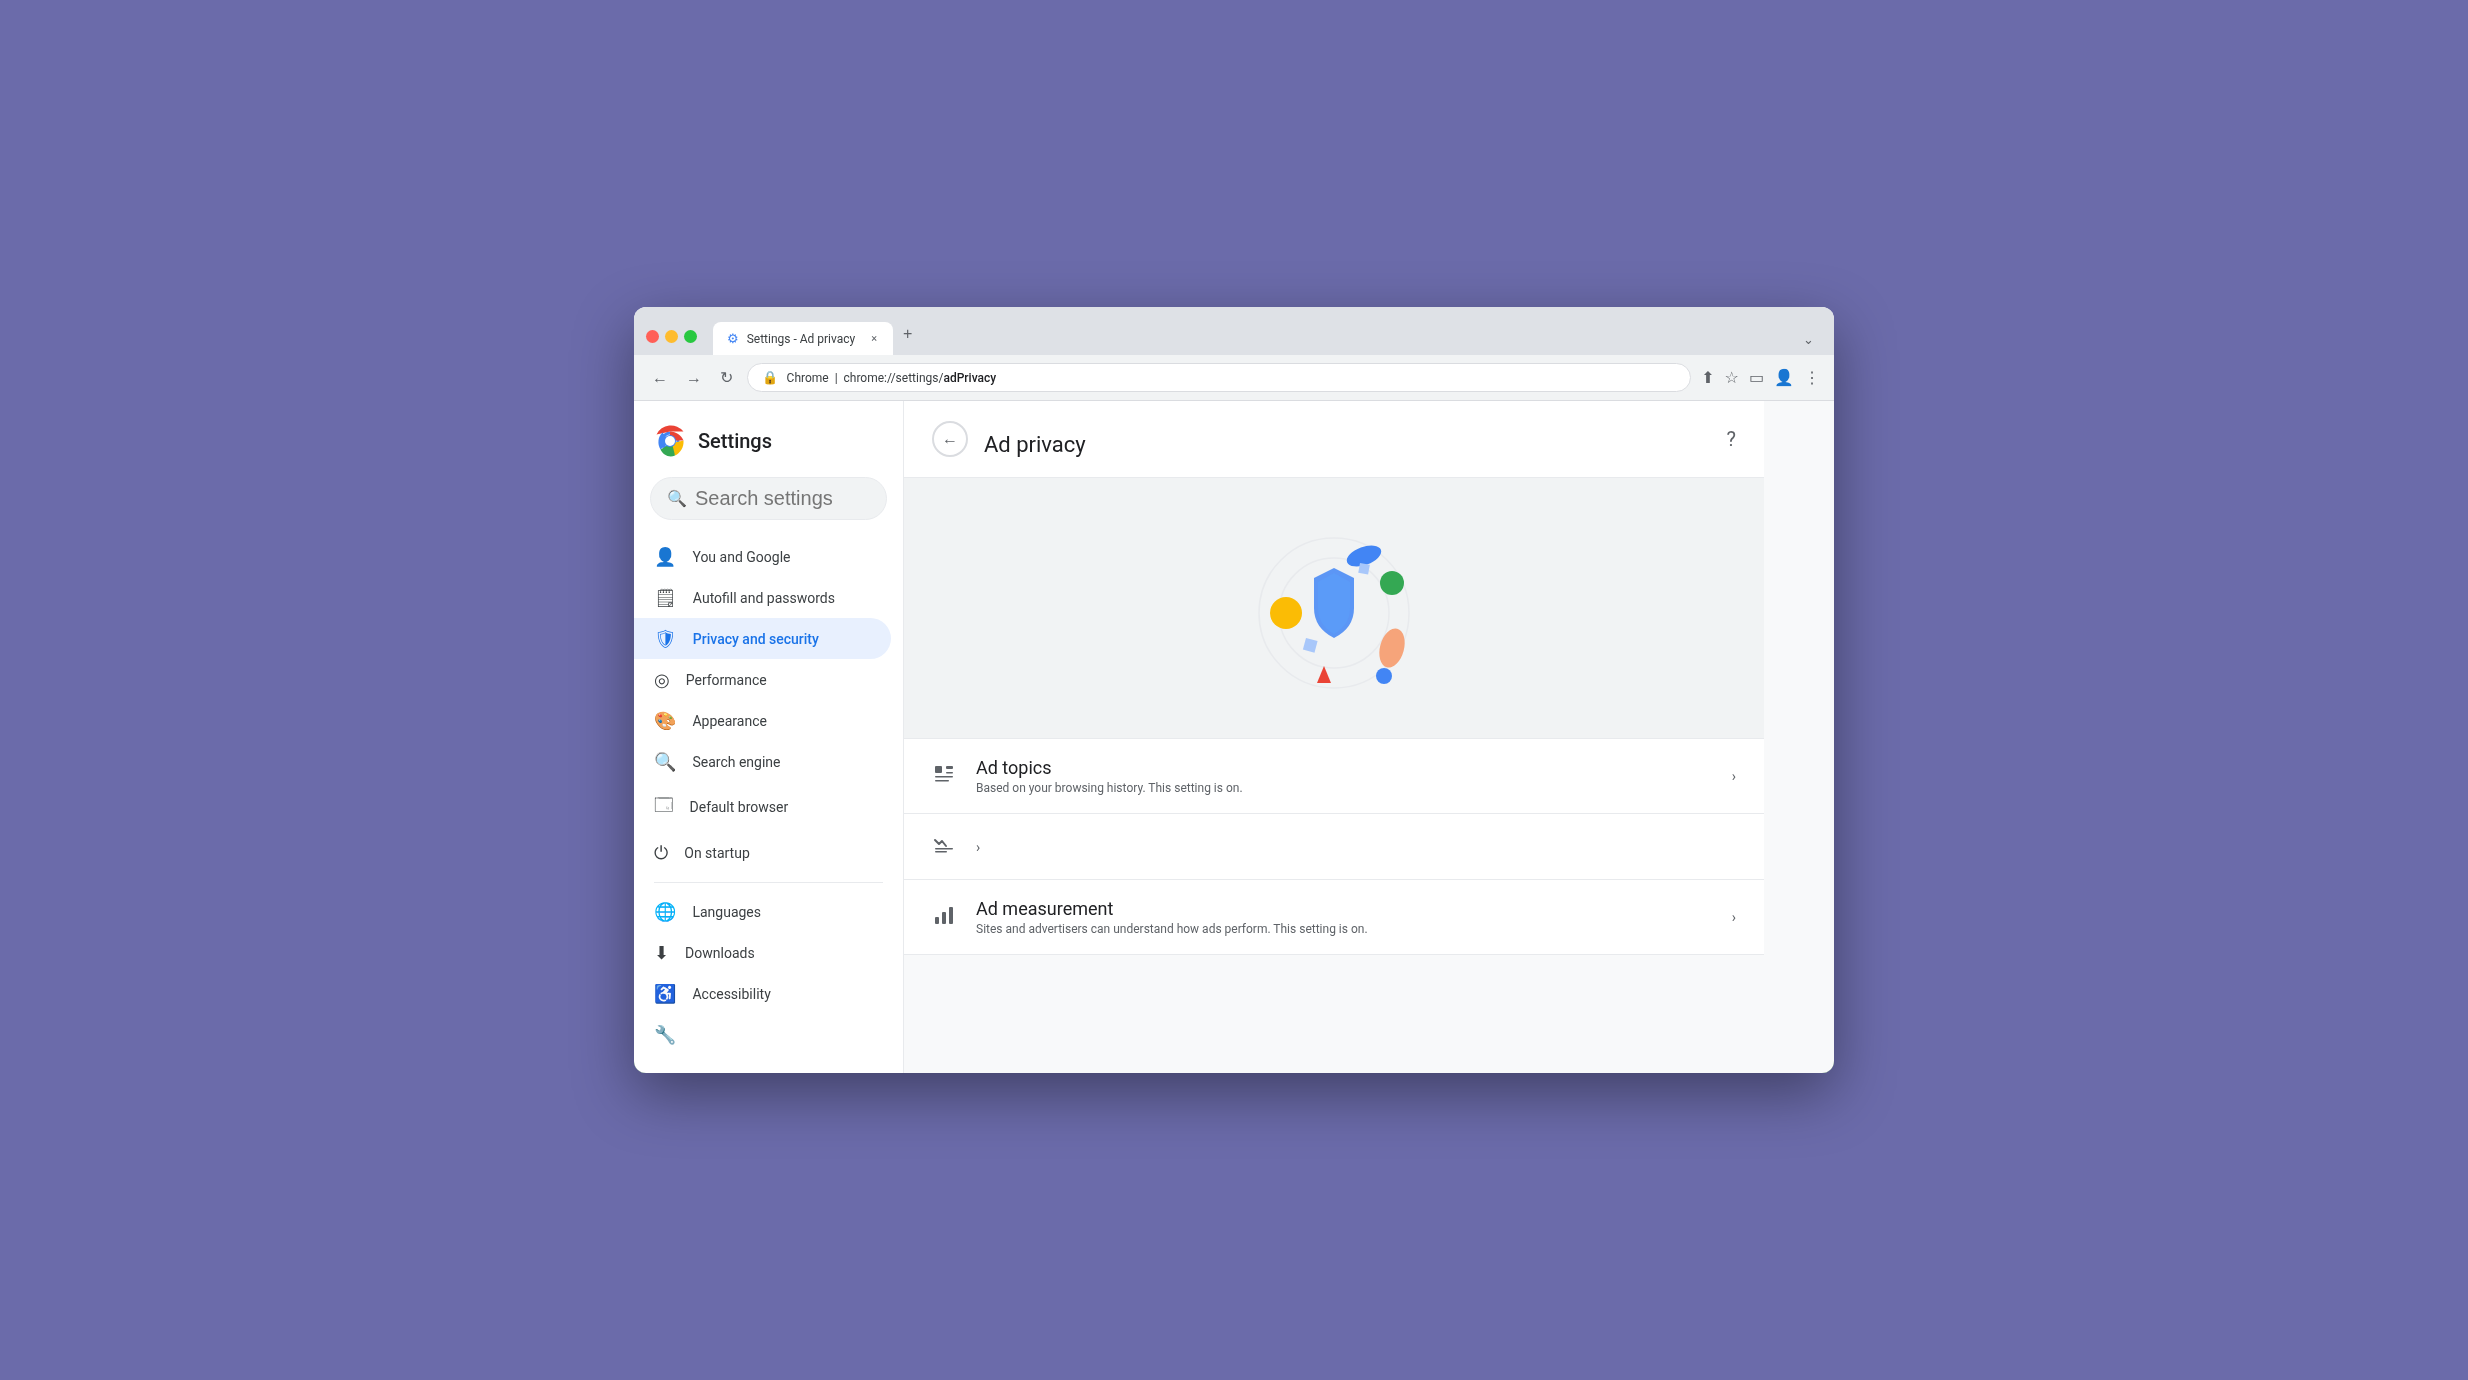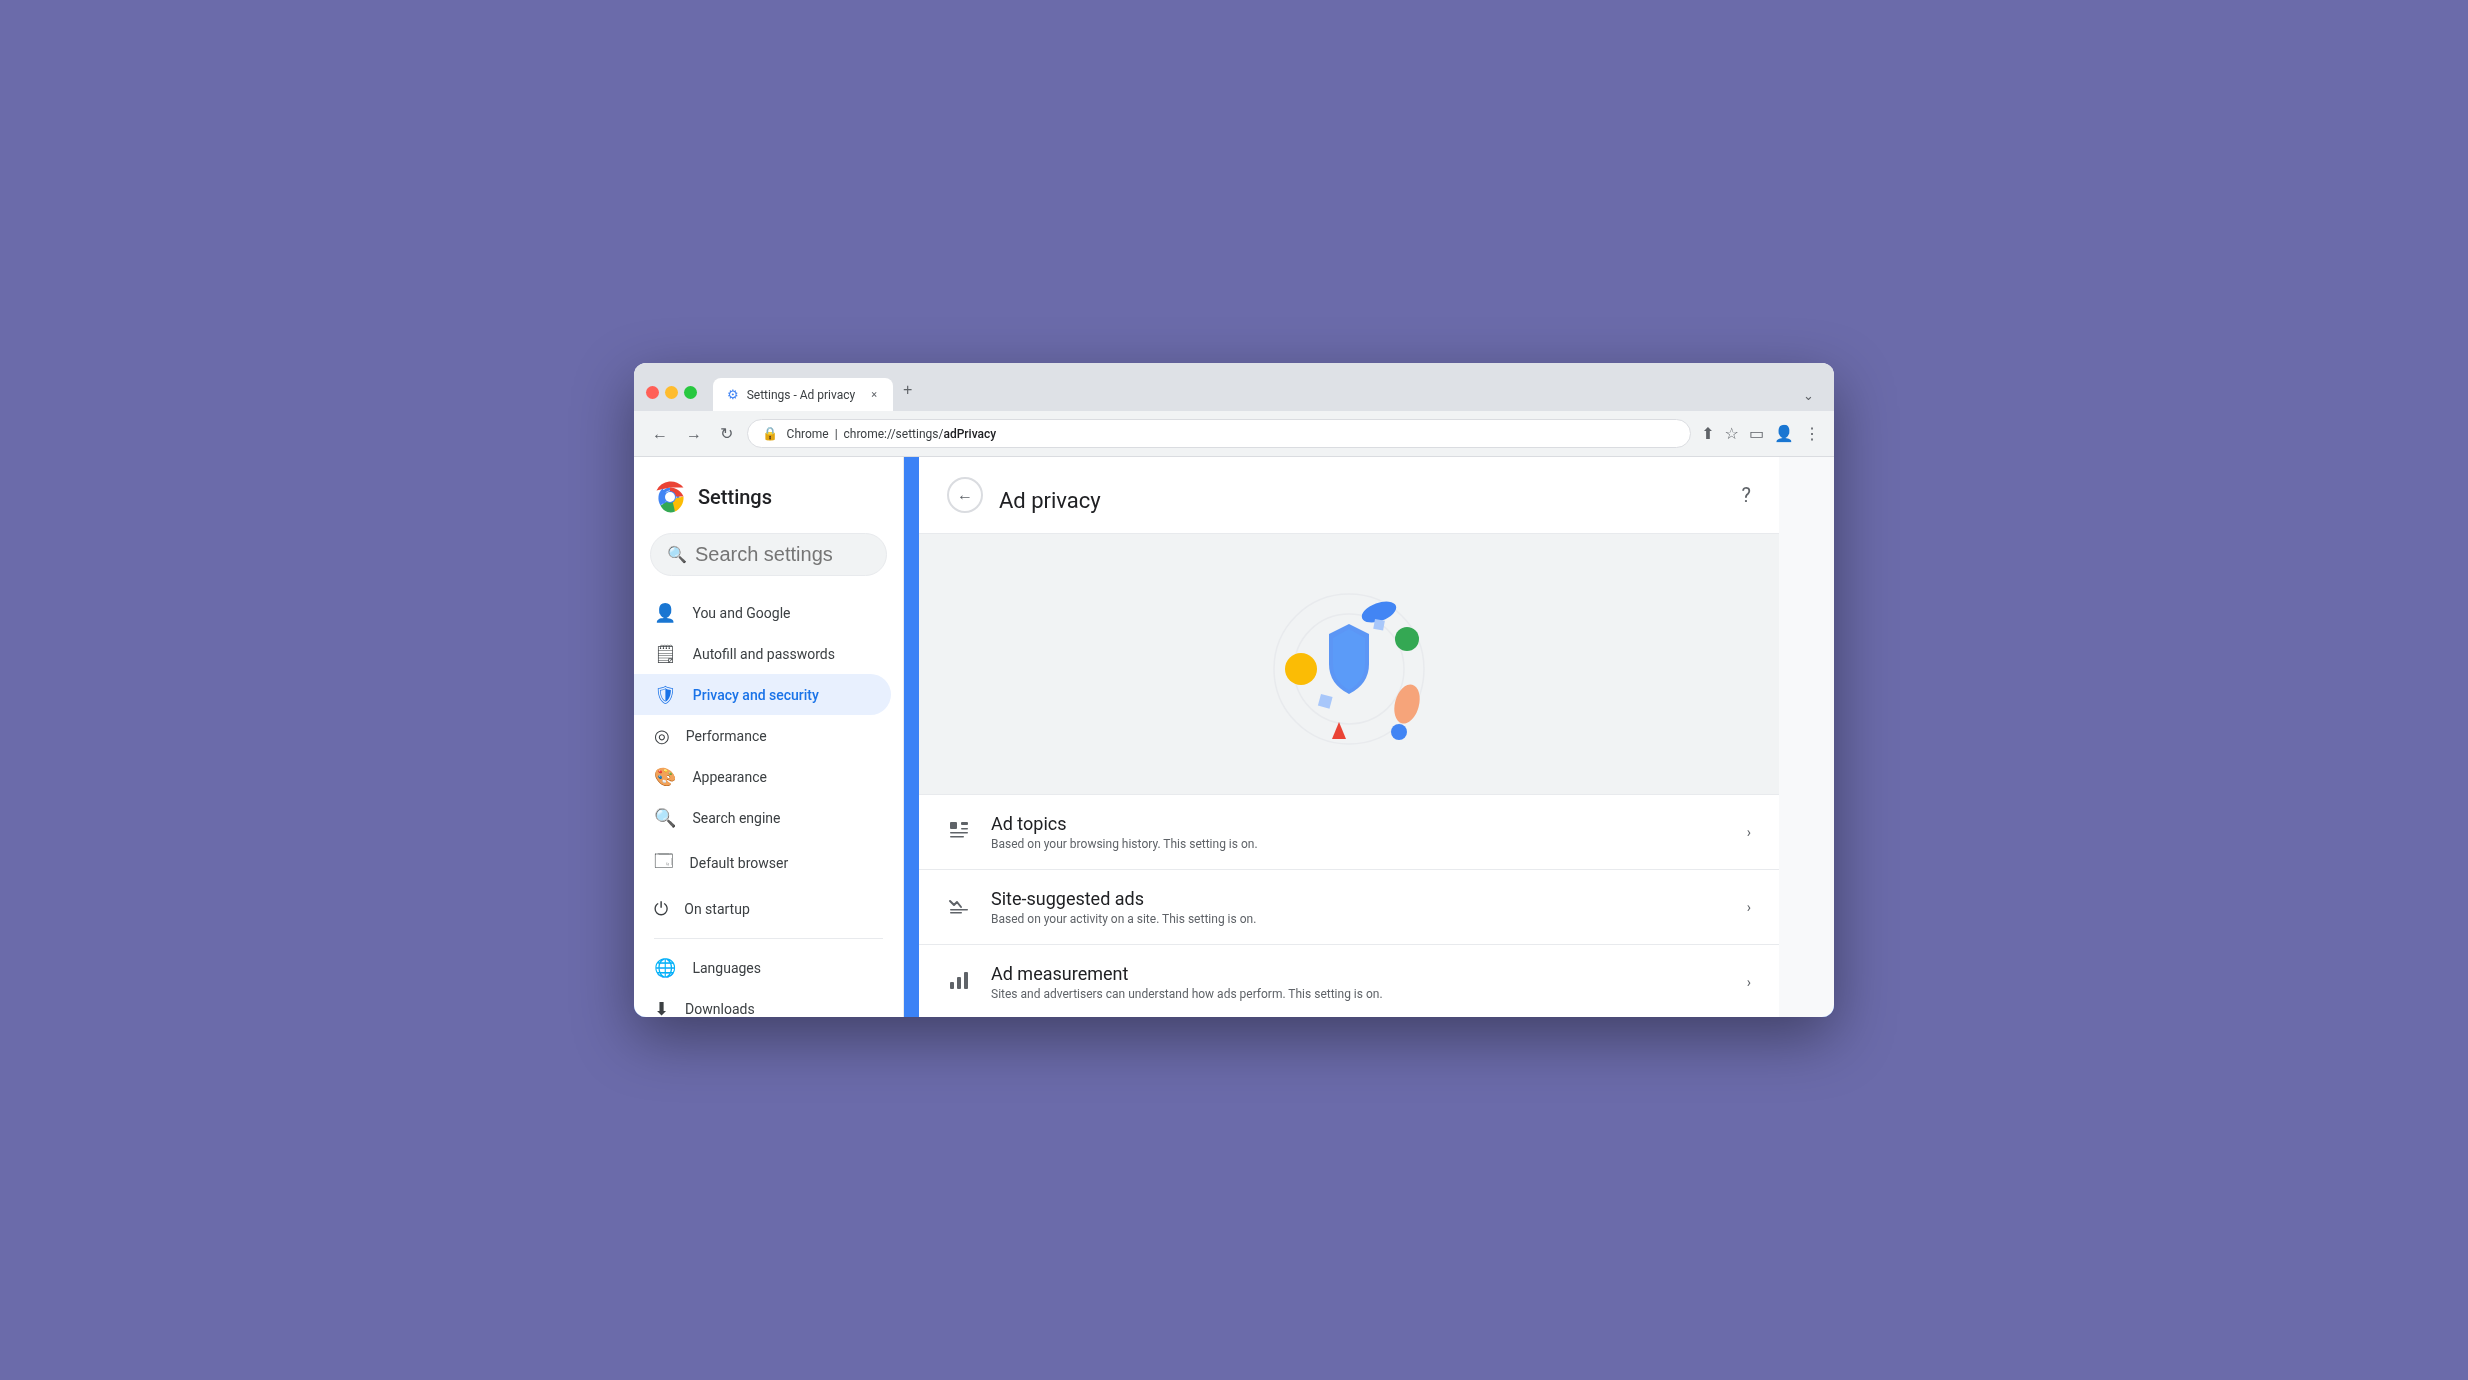--- a/index.html
+++ b/index.html
@@ -112,23 +112,22 @@
     .address-text { font-size: 12px; color: #3c4043; flex: 1; }
     .toolbar-icons {
       display: flex;
       align-items: center;
       gap: 10px;
     }
     .toolbar-icon { color: #5f6368; font-size: 16px; cursor: pointer; }
     
     .main-content {
       display: flex;
-      height: 560px;
-      background: #3b82f6;
-      gap: 15px;
+      height: 672px;
+      background: #14532d;
     }
     
     .sidebar {
       width: 270px;
       min-width: 270px;
       background: #ffffff;
       padding: 16px 0;
       border-right: 1px solid #e8eaed;
       overflow-y: auto;
     }
@@ -453,24 +452,20 @@
           </div>
 
           <div class="settings-row">
             <span class="row-icon">
               <svg width="24" height="24" viewBox="0 0 24 24" fill="none">
                 <polyline points="3,8 7,12 10,9 14,14" stroke="#5f6368" stroke-width="2" fill="none" stroke-linecap="round" stroke-linejoin="round"></polyline>
                 <rect x="3" y="16" width="18" height="1.5" rx="0.75" fill="#5f6368"></rect>
                 <rect x="3" y="19" width="12" height="1.5" rx="0.75" fill="#5f6368"></rect>
               </svg>
             </span>
-            <div class="row-text">
-              <div class="row-title">Site-suggested ads</div>
-              <div class="row-desc">Based on your activity on a site. This setting is on.</div>
-            </div>
             <span class="row-chevron">›</span>
           </div>
 
           <div class="settings-row">
             <span class="row-icon">
               <svg width="24" height="24" viewBox="0 0 24 24" fill="none">
                 <rect x="3" y="14" width="4" height="7" rx="1" fill="#5f6368"></rect>
                 <rect x="10" y="9" width="4" height="12" rx="1" fill="#5f6368"></rect>
                 <rect x="17" y="4" width="4" height="17" rx="1" fill="#5f6368"></rect>
               </svg>

